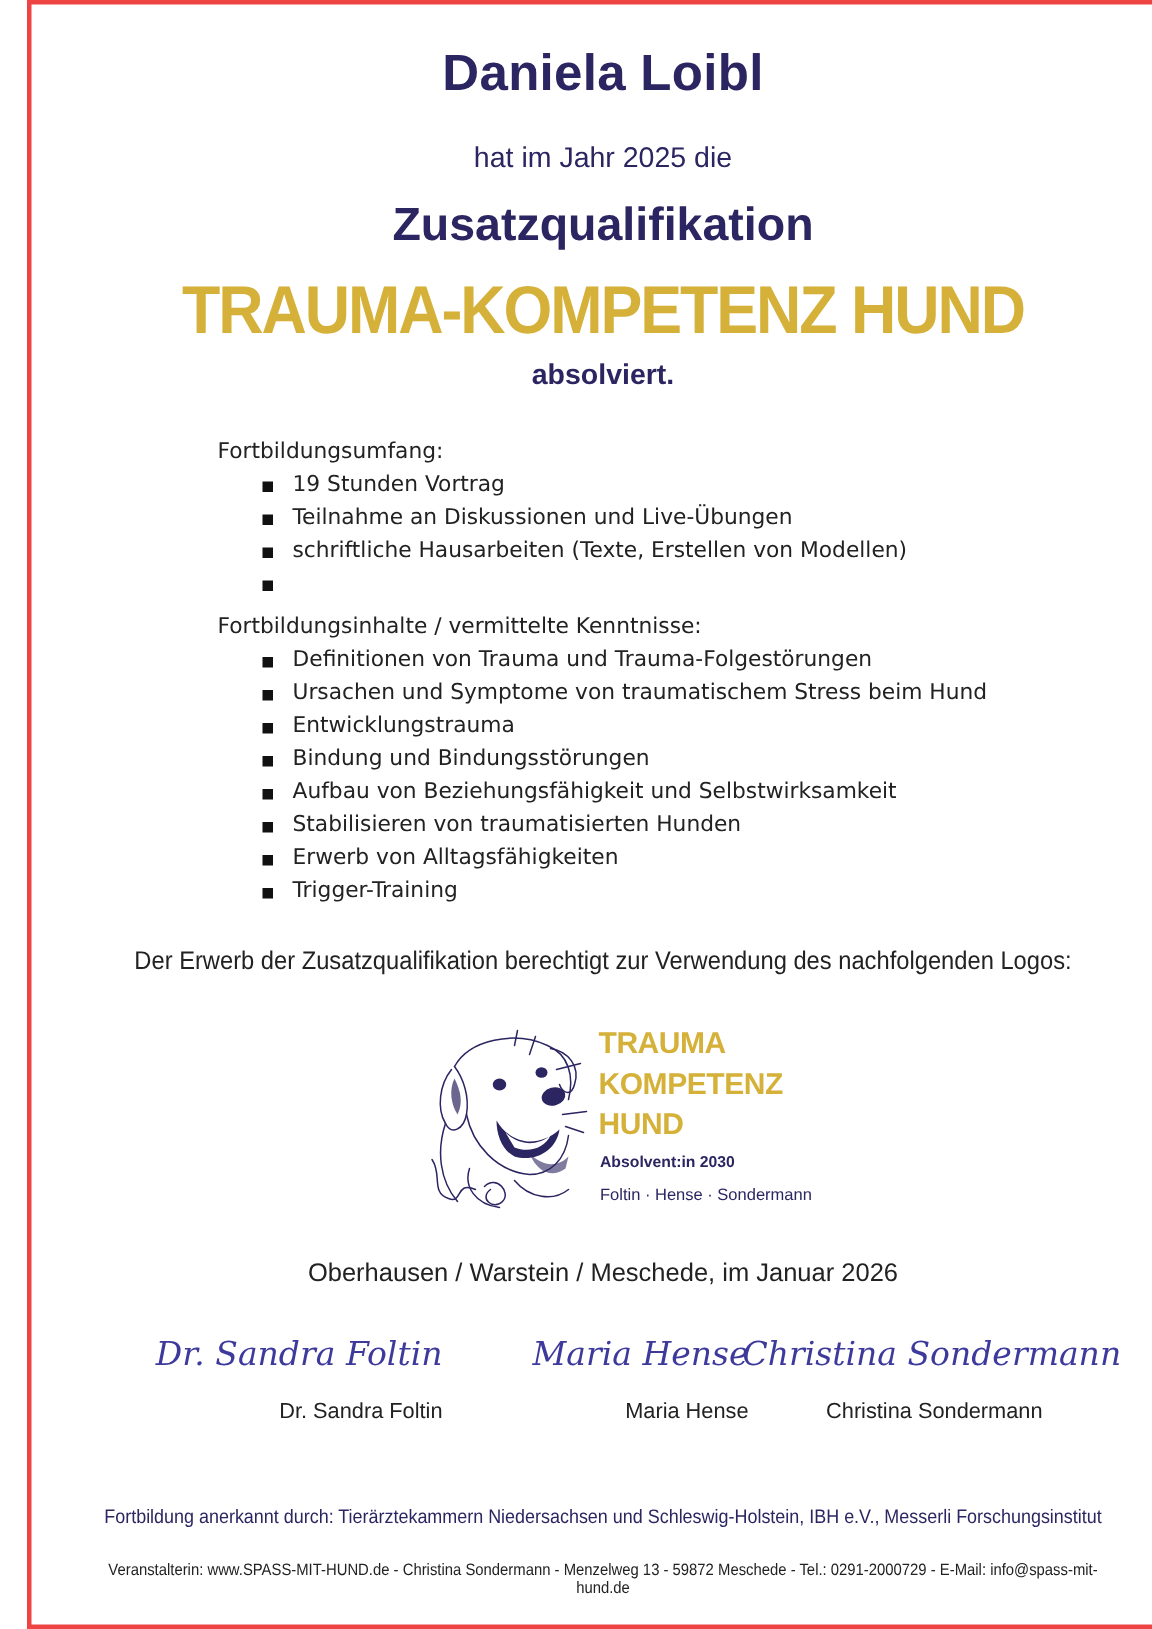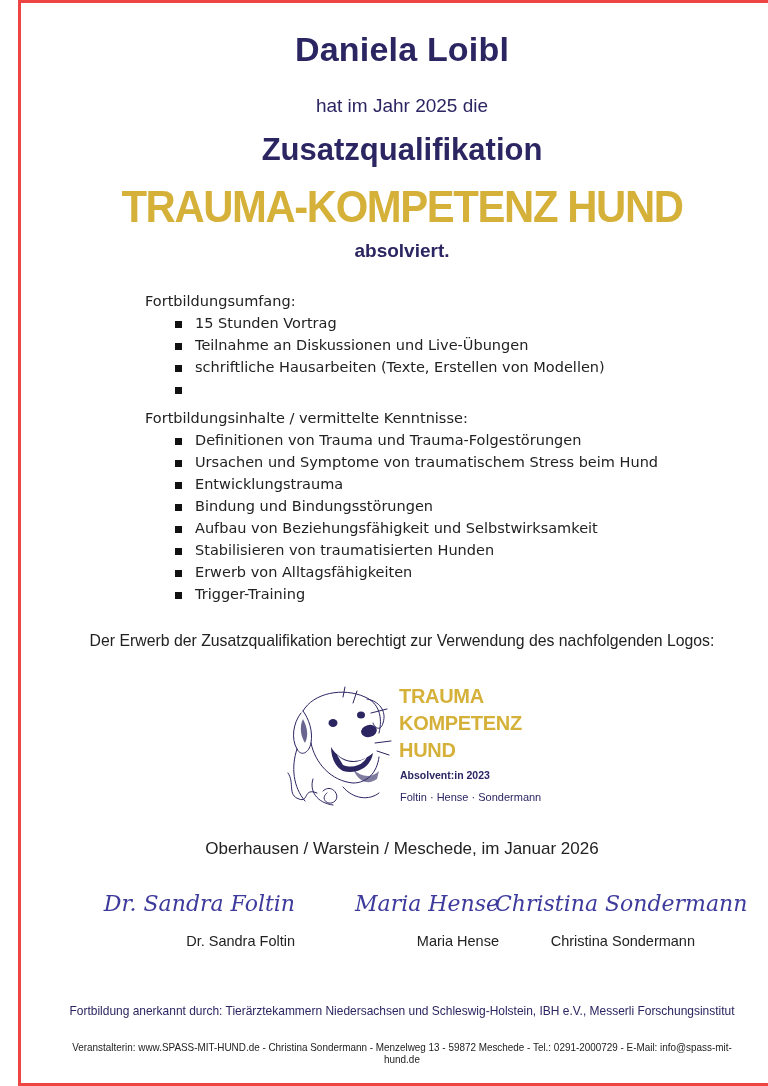--- a/index.html
+++ b/index.html
@@ -51,21 +51,21 @@
 
   <div class="center name">Daniela Loibl</div>
   <div class="center intro">hat im Jahr 2025 die</div>
   <div class="center qual">Zusatzqualifikation</div>
   <div class="center course">TRAUMA-KOMPETENZ HUND</div>
   <div class="center done">absolviert.</div>
 
   <div class="section scope">
     <div class="heading">Fortbildungsumfang:</div>
     <ul>
-      <li><span class="bullet"></span><span>15 Stunden Vortrag</span></li>
+      <li><span class="bullet"></span><span>19 Stunden Vortrag</span></li>
       <li><span class="bullet"></span><span>Teilnahme an Diskussionen und Live-Übungen</span></li>
       <li><span class="bullet"></span><span>schriftliche Hausarbeiten (Texte, Erstellen von Modellen)</span></li>
       <li><span class="bullet"></span></li>
     </ul>
   </div>
 
   <div class="section contents">
     <div class="heading">Fortbildungsinhalte / vermittelte Kenntnisse:</div>
     <ul>
       <li><span class="bullet"></span><span>Definitionen von Trauma und Trauma-Folgestörungen</span></li>
@@ -101,21 +101,21 @@
         <path d="M20 36 C24 44, 26 52, 22 60 C18 54, 16 44, 20 36 Z" opacity="0.7"></path>
         <path d="M70 86 C78 94, 88 96, 96 88 L94 96 C86 102, 76 100, 70 86 Z" opacity="0.6"></path>
       </g>
       <path d="M54 72 C62 80, 74 82, 84 74 C80 82, 70 86, 60 82 Z" fill="#ffffff"></path>
     </svg>
     <div class="l-title">
       <div>TRAUMA</div>
       <div>KOMPETENZ</div>
       <div>HUND</div>
     </div>
-    <div class="l-year">Absolvent:in 2023</div>
+    <div class="l-year">Absolvent:in 2030</div>
     <div class="l-names">Foltin · Hense · Sondermann</div>
   </div>
 
   <div class="center place">Oberhausen / Warstein / Meschede, im Januar 2026</div>
 
   <div class="sig sig1">
     <div class="script">Dr. Sandra Foltin</div>
     <div class="printed">Dr. Sandra Foltin</div>
   </div>
   <div class="sig sig2">

